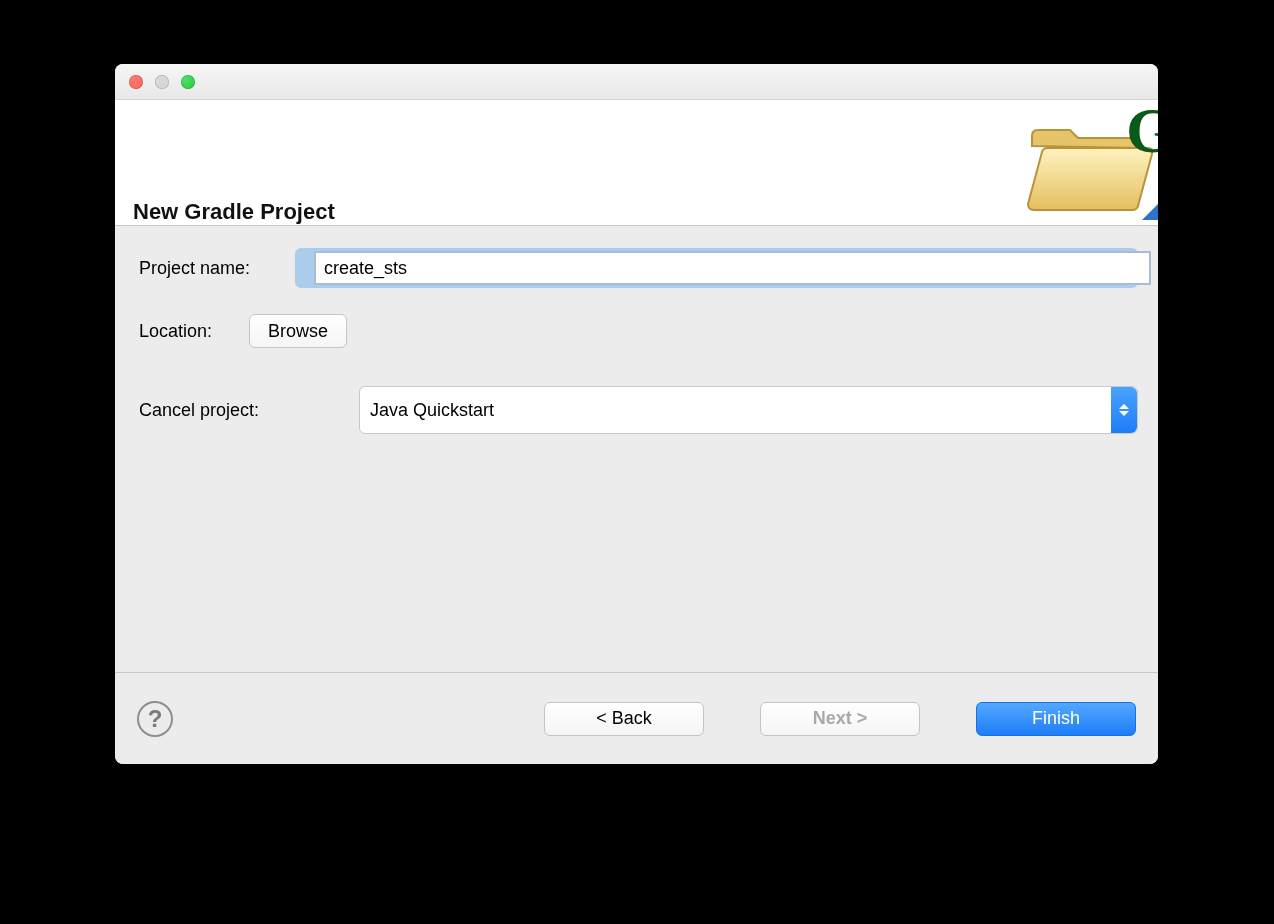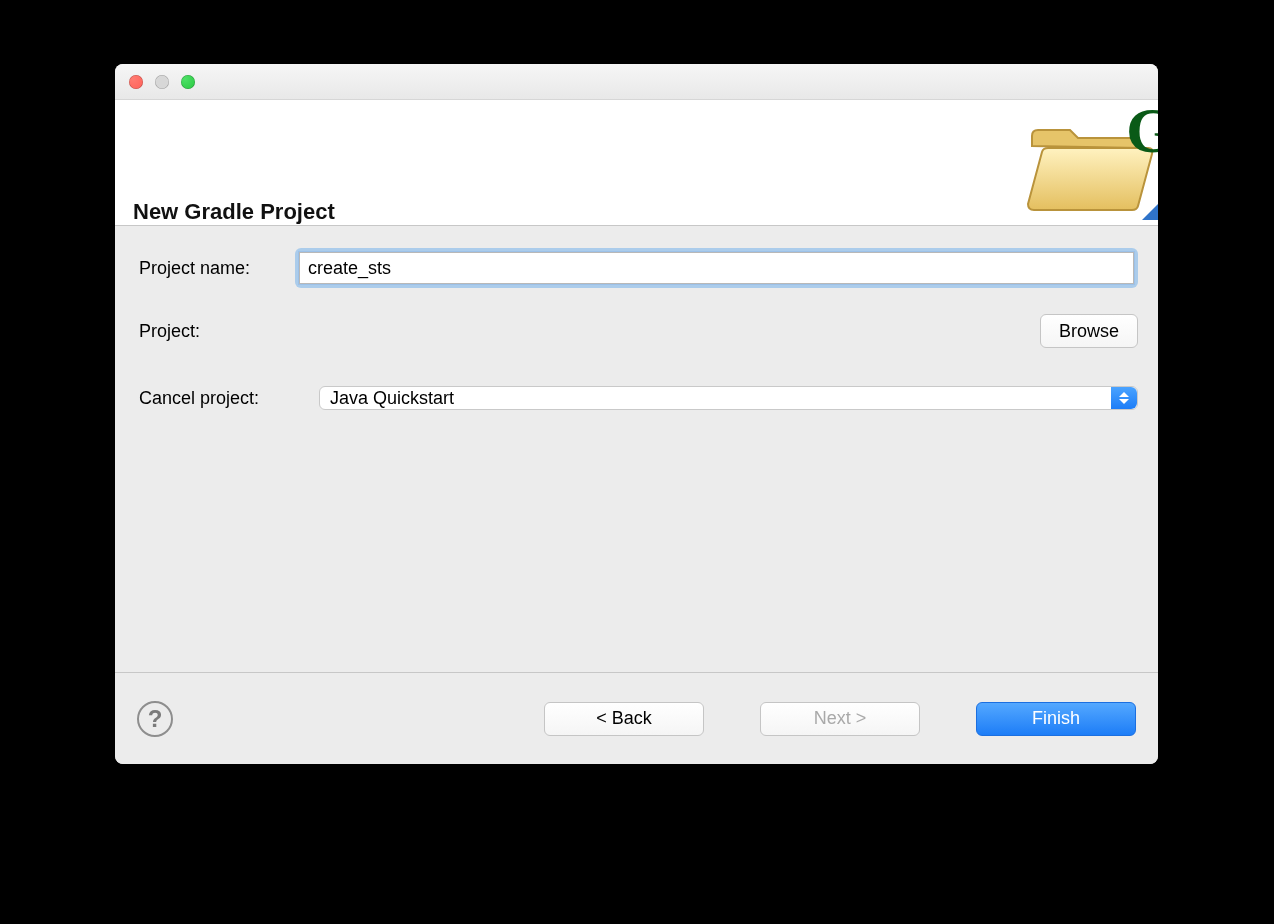--- a/index.html
+++ b/index.html
@@ -65,21 +65,20 @@
   }
 
   .content {
     flex: 1;
     padding: 22px 20px 10px 24px;
   }
   .row {
     display: flex;
     align-items: center;
     margin-bottom: 26px;
-    justify-content: space-between;
   }
   .row label.fld {
     font-size: 18px;
     color: #000;
     white-space: nowrap;
   }
   .proj-row label.fld { width: 156px; }
   .proj-input-wrap {
     flex: 1;
     position: relative;
@@ -92,20 +91,21 @@
     height: 32px;
     border: 1px solid #b8b8b8;
     border-radius: 0;
     background: #fff;
     font-size: 18px;
     padding: 2px 8px;
     outline: none;
   }
   .proj-input-wrap input[type=text] {
     box-shadow: 0 0 0 1px #9cc1e8;
+    margin-left: 16px;
   }
 
   .check-row { margin-bottom: 20px; }
   .check-row .chk {
     width: 22px; height: 22px;
     border: 1px solid #b5b5b5;
     border-radius: 5px;
     background: linear-gradient(#ffffff,#f1f1f1);
     margin-right: 10px;
     display: inline-block;
@@ -122,40 +122,41 @@
     border: 1px solid #c5c5c5;
     border-radius: 6px;
     background: linear-gradient(#ffffff,#f5f5f5);
     font-size: 18px;
     color: #000;
     cursor: default;
     display: inline-flex;
     align-items: center;
     justify-content: center;
   }
-  .btn.disabled { color: #a9a9a9; }
+  .btn.disabled { color: #a9a9a9; font-weight: bold; }
   .btn.primary {
     background: linear-gradient(#54a8ff,#1d7df7);
     border-color: #1b6fe0;
     color: #fff;
   }
 
   .sample-row { margin-top: 38px; align-items: center; }
   .sample-row label.fld { width: 180px; }
   .select {
     flex: 1;
-    height: 24px;
+    height: 48px;
     border: 1px solid #c9c9c9;
     border-radius: 6px;
     background: #fff;
     position: relative;
     display: flex;
     align-items: center;
     padding-left: 10px;
     font-size: 18px;
+    margin-left: 40px;
   }
   .select .spin {
     position: absolute;
     right: 0; top: 0; bottom: 0;
     width: 26px;
     border-top-right-radius: 6px;
     border-bottom-right-radius: 6px;
     background: linear-gradient(#4aa3ff,#1d7df7);
     display: flex;
     flex-direction: column;
@@ -237,21 +238,21 @@
 
     <div class="row proj-row">
       <label class="fld">Project name:</label>
       <div class="proj-input-wrap">
         <input type="text" class="text-in" value="create_sts" style="">
       </div>
     </div>
 
 
     <div class="row loc-row">
-      <label class="fld">Project:</label>
+      <label class="fld">Location:</label>
       <div class="btn">
         <span>Browse</span>
       </div>
     </div>
 
     <div class="row sample-row">
       <label class="fld">Cancel project:</label>
       <div class="select">
         <span>Java Quickstart</span>
         <div class="spin"></div>

